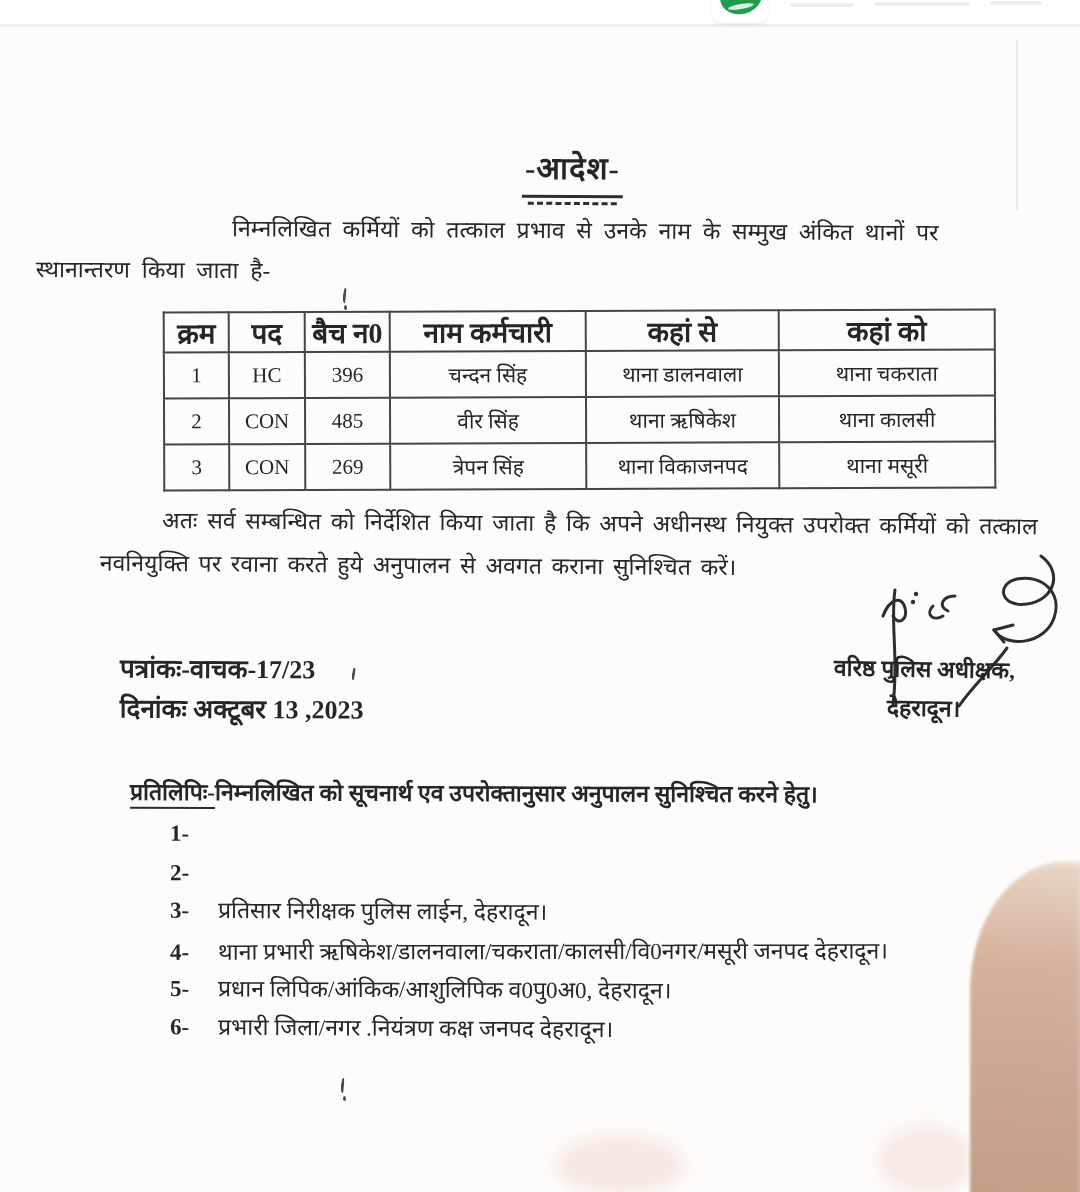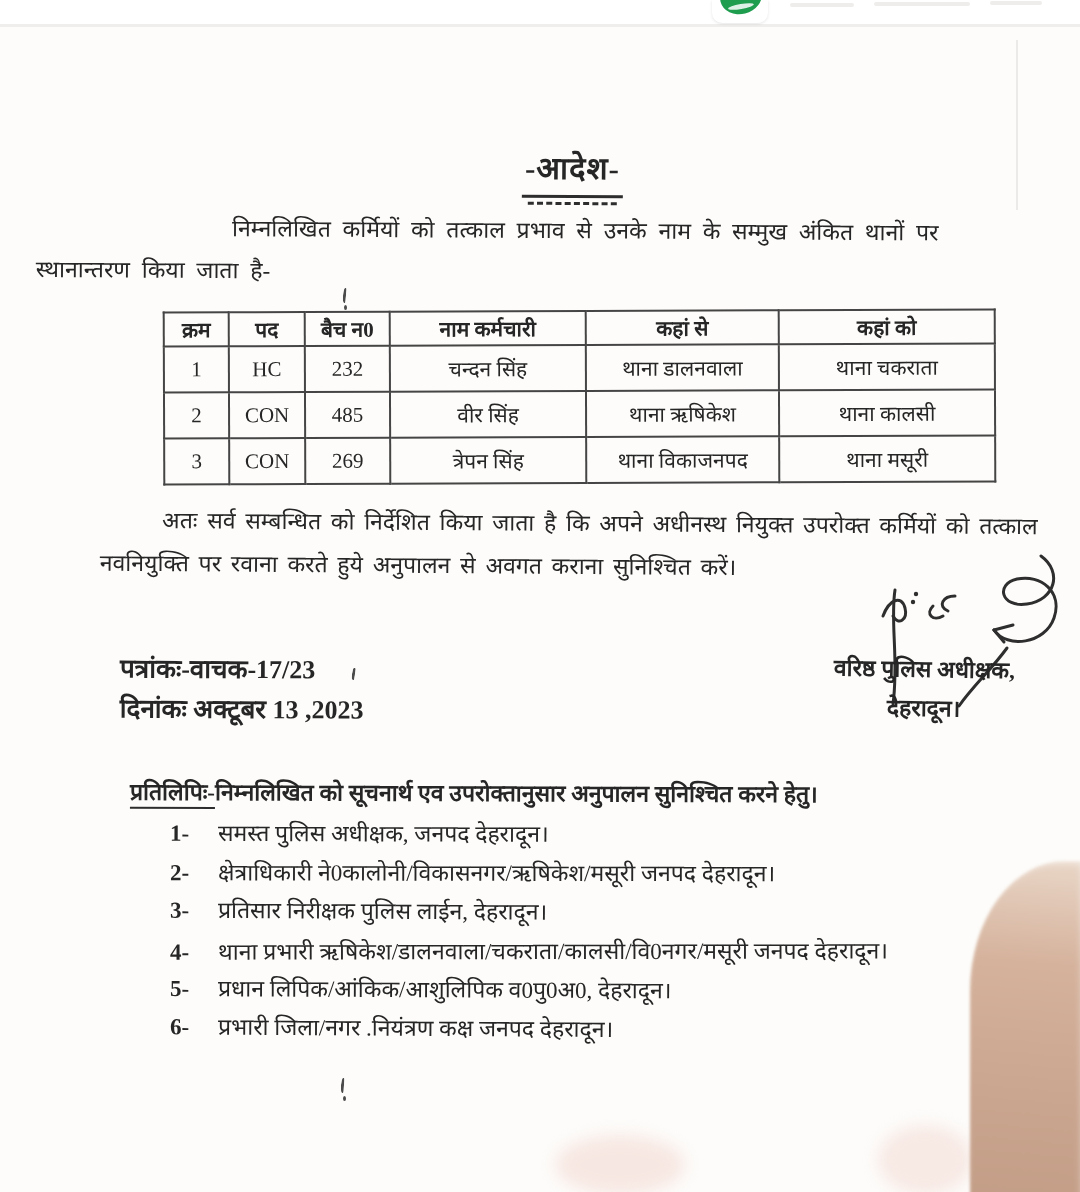--- a/index.html
+++ b/index.html
@@ -41,21 +41,21 @@
                 padding:0 3px 7px; border-bottom:3px solid #2d2d2d; }
   .title-underline2 { height:0; border-bottom:3px dashed #2d2d2d; margin:4px 6px 0; }
 
   .para1 { position:absolute; left:36px; top:210px; width:986px; font-size:23px;
            line-height:42px; word-spacing:6px; text-indent:196px; transform:rotate(.35deg); }
 
   table.order { position:absolute; left:163px; top:310px; width:831px;
                 border-collapse:collapse; table-layout:fixed; transform:rotate(-.2deg); }
   table.order th, table.order td { border:2px solid #454545; text-align:center;
                 vertical-align:middle; padding:0 3px; }
-  table.order th { height:34px; font-size:21px; font-weight:700; }
+  table.order th { height:34px; font-size:28px; font-weight:700; }
   table.order td { height:46px; font-size:21px; }
 
   .para2 { position:absolute; left:100px; top:502px; width:944px; font-size:23px;
            line-height:43px; word-spacing:4px; text-indent:62px; transform:rotate(.4deg); }
 
   .sig-svg { position:absolute; left:855px; top:552px; width:220px; height:160px; }
 
   .sig-block { position:absolute; left:806px; top:650px; width:236px; text-align:center;
                font-size:23px; font-weight:600; line-height:39px; transform:rotate(.9deg); }
 
@@ -119,21 +119,21 @@
         <th>बैच न0</th>
         <th>नाम कर्मचारी</th>
         <th>कहां से</th>
         <th>कहां को</th>
       </tr>
     </thead>
     <tbody>
       <tr>
         <td>1</td>
         <td>HC</td>
-        <td>232</td>
+        <td>396</td>
         <td>चन्दन सिंह</td>
         <td>थाना डालनवाला</td>
         <td>थाना चकराता</td>
       </tr>
       <tr>
         <td>2</td>
         <td>CON</td>
         <td>485</td>
         <td>वीर सिंह</td>
         <td>थाना ऋषिकेश</td>
@@ -178,25 +178,23 @@
   </div>
   <span class="ink-mark" style="left:352px; top:668px; height:12px; transform:rotate(8deg);"></span>
 
   <div class="copy-heading">
     <span class="u">प्रतिलिपिः-</span><span>निम्नलिखित को सूचनार्थ एव उपरोक्तानुसार अनुपालन सुनिश्चित करने हेतु।</span>
   </div>
 
   <div class="copy-list">
     <div class="copy-item">
       <span class="num">1-</span>
-      <span>समस्त पुलिस अधीक्षक, जनपद देहरादून।</span>
     </div>
     <div class="copy-item">
       <span class="num">2-</span>
-      <span>क्षेत्राधिकारी ने0कालोनी/विकासनगर/ऋषिकेश/मसूरी जनपद देहरादून।</span>
     </div>
     <div class="copy-item">
       <span class="num">3-</span>
       <span>प्रतिसार निरीक्षक पुलिस लाईन, देहरादून।</span>
     </div>
     <div class="copy-item">
       <span class="num">4-</span>
       <span>थाना प्रभारी ऋषिकेश/डालनवाला/चकराता/कालसी/वि0नगर/मसूरी जनपद देहरादून।</span>
     </div>
     <div class="copy-item">

